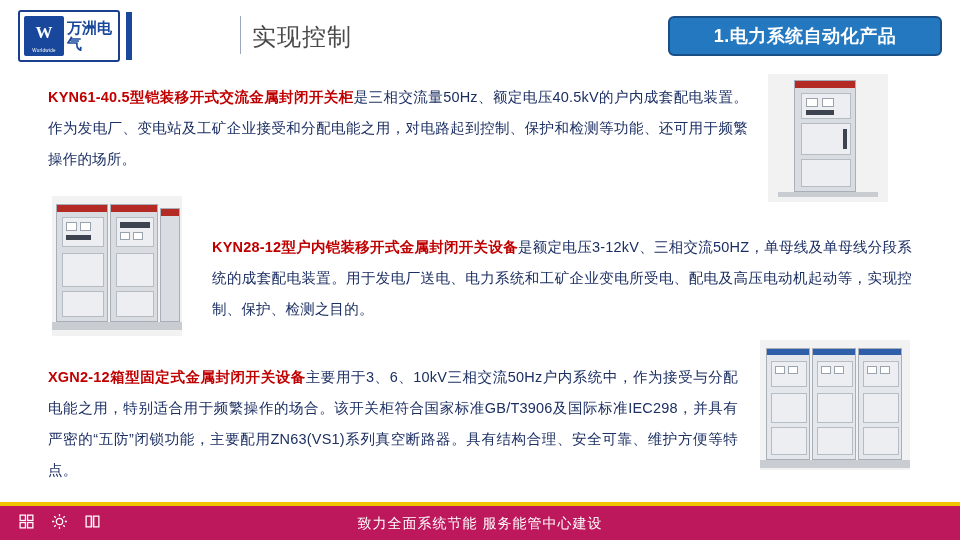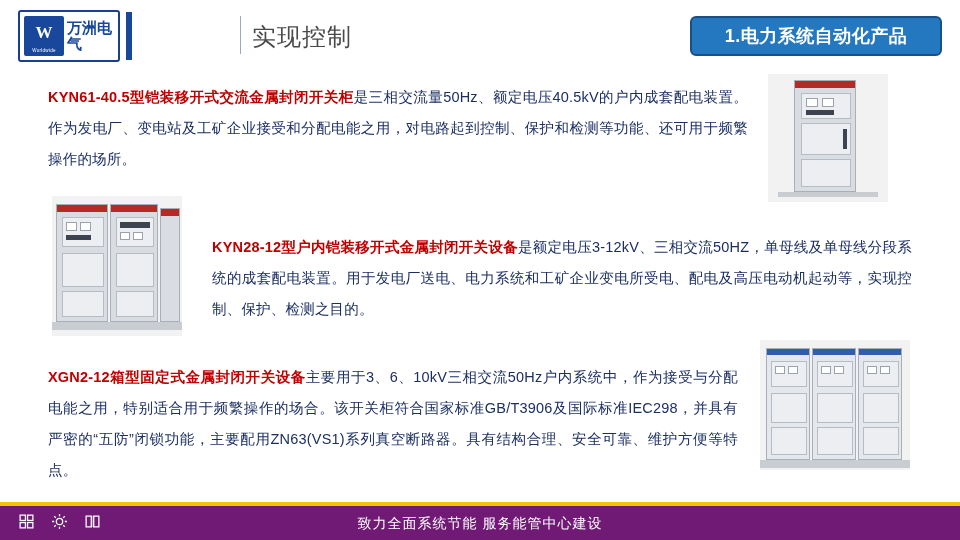--- a/index.html
+++ b/index.html
@@ -90,21 +90,21 @@
     position: absolute;
     left: 252px; top: 21px;
     color: #4a4a4a;
     font-size: 24px;
     letter-spacing: 1px;
   }
 
   .section-pill {
     position: absolute;
     right: 18px; top: 16px;
-    width: 252px; height: 40px;
+    width: 274px; height: 40px;
     background: #2478c0;
     border: 2px solid #1a4f86;
     border-radius: 6px;
     display: flex;
     align-items: center;
     justify-content: center;
     box-sizing: border-box;
   }
   .section-pill span {
     color: #ffffff;
@@ -175,21 +175,21 @@
   .floorline {
     position: absolute;
     background: #c9ccd1;
   }
 
   
   .footer {
     position: absolute;
     left: 0; bottom: 0;
     width: 960px; height: 34px;
-    background: #701a75;
+    background: #be185d;
     color: #ffffff;
     text-decoration: underline;
   }
   .footer-text {
     position: absolute;
     left: 0; right: 0; top: 9px;
     text-align: center;
     font-size: 14px;
     letter-spacing: 1px;
   }

